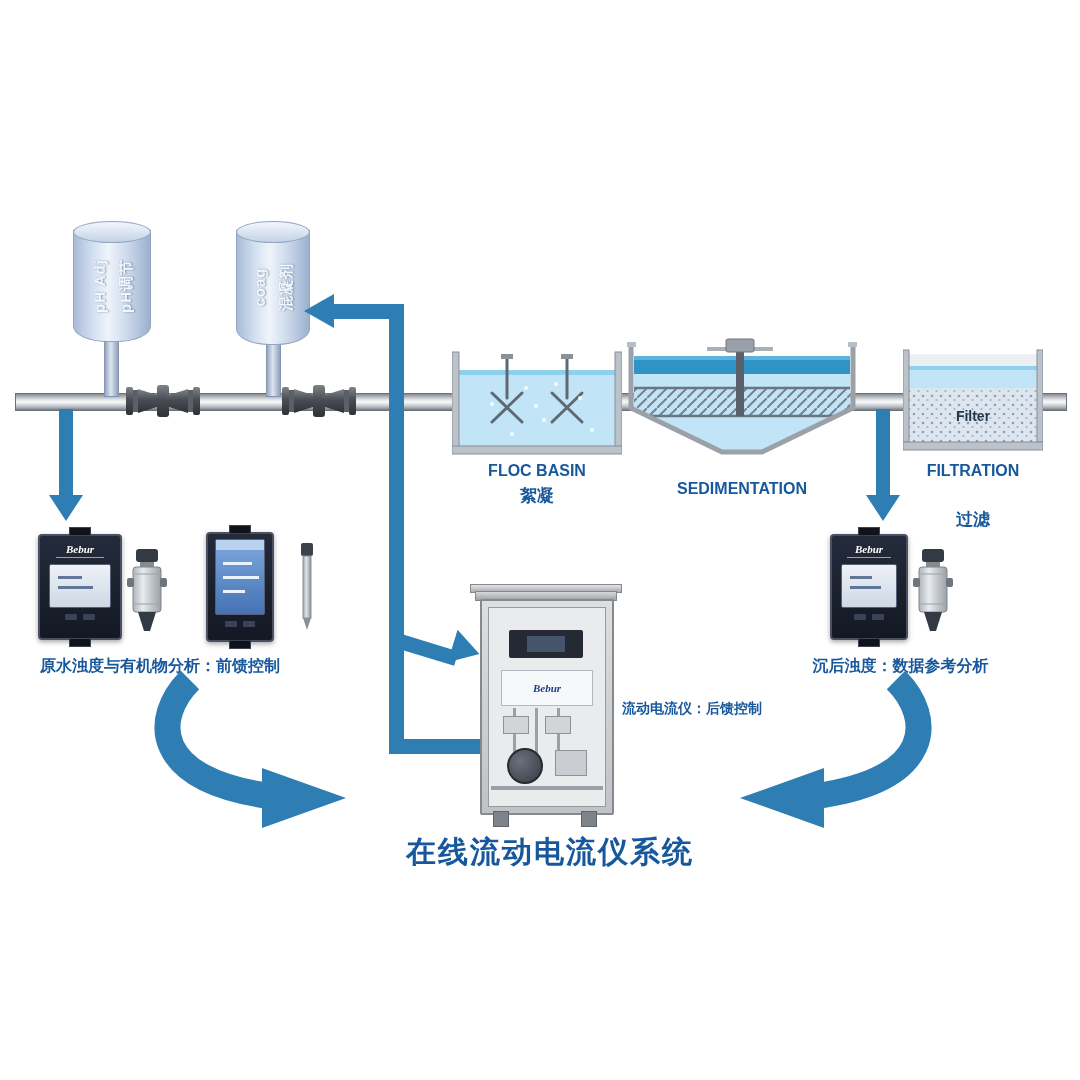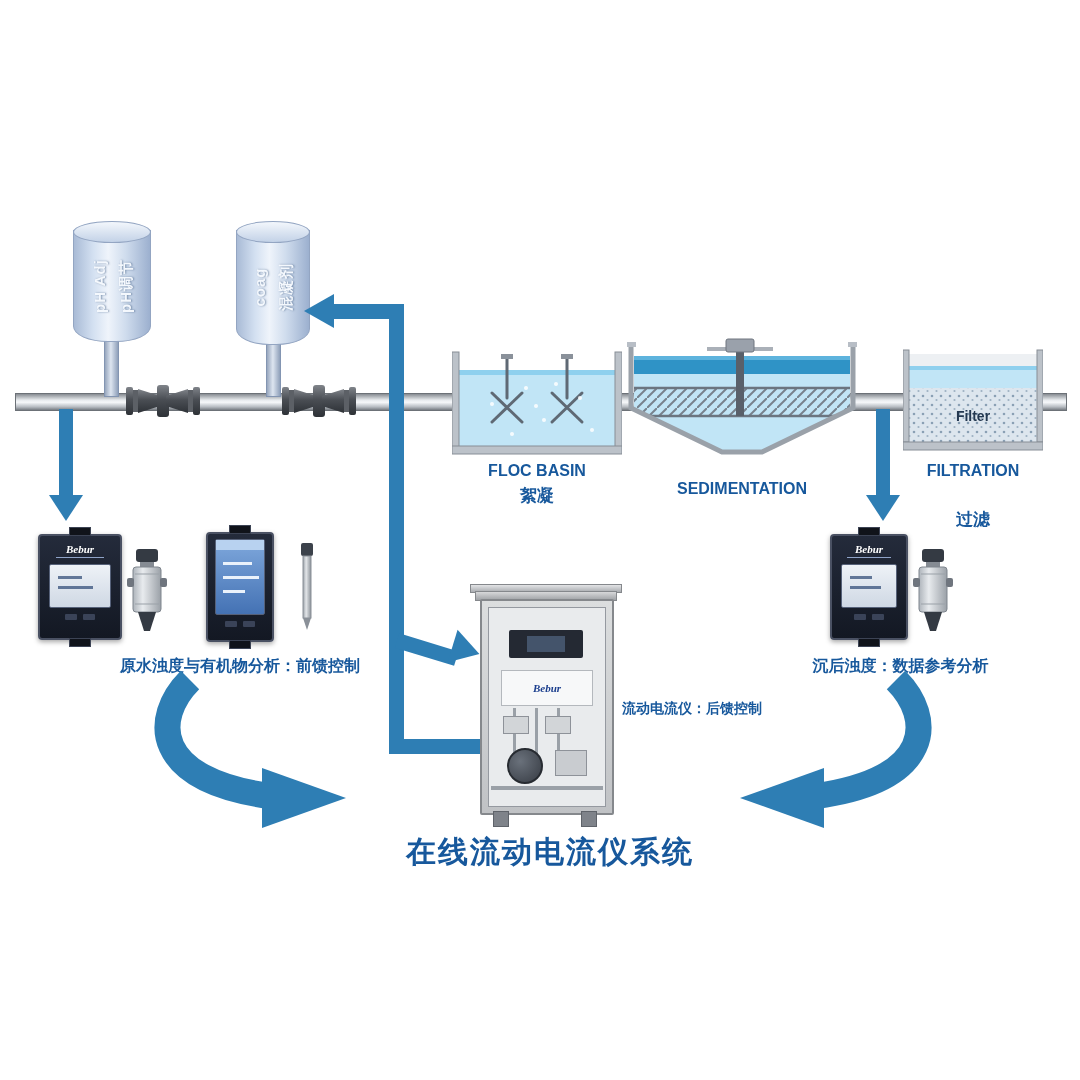--- a/index.html
+++ b/index.html
@@ -310,21 +310,21 @@
     <rect x="9" y="1" width="22" height="13" rx="3" fill="#343a43"></rect>
     <rect x="13" y="14" width="14" height="5" fill="#858b93"></rect>
     <rect x="6" y="19" width="28" height="45" rx="3" fill="url(#sgB)" stroke="#7e858d"></rect>
     <rect x="0" y="30" width="7" height="9" rx="2" fill="#6f757e"></rect>
     <rect x="33" y="30" width="7" height="9" rx="2" fill="#6f757e"></rect>
     <line x1="8" y1="26" x2="32" y2="26" stroke="#9aa1a8"></line>
     <line x1="8" y1="56" x2="32" y2="56" stroke="#9aa1a8"></line>
     <polygon points="11,64 29,64 23,83 17,83" fill="#343a43"></polygon>
   </svg>
 
-  <div class="caption" style="left:40px;top:656px;width:320px;text-align:right">原水浊度与有机物分析：前馈控制</div>
+  <div class="caption" style="left:40px;top:656px;width:320px;text-align:left">原水浊度与有机物分析：前馈控制</div>
   <div class="caption" style="left:783px;top:656px;width:235px;text-align:center">沉后浊度：数据参考分析</div>
 
   <div class="abs" style="left:477px;top:584px;width:136px;height:248px">
     <div class="cab-cap1"></div>
     <div class="cab-cap2"></div>
     <div class="cab-body">
       <div class="cab-inner">
         <div class="cab-display">
             <div class="cab-display-scr"></div>
           </div>

